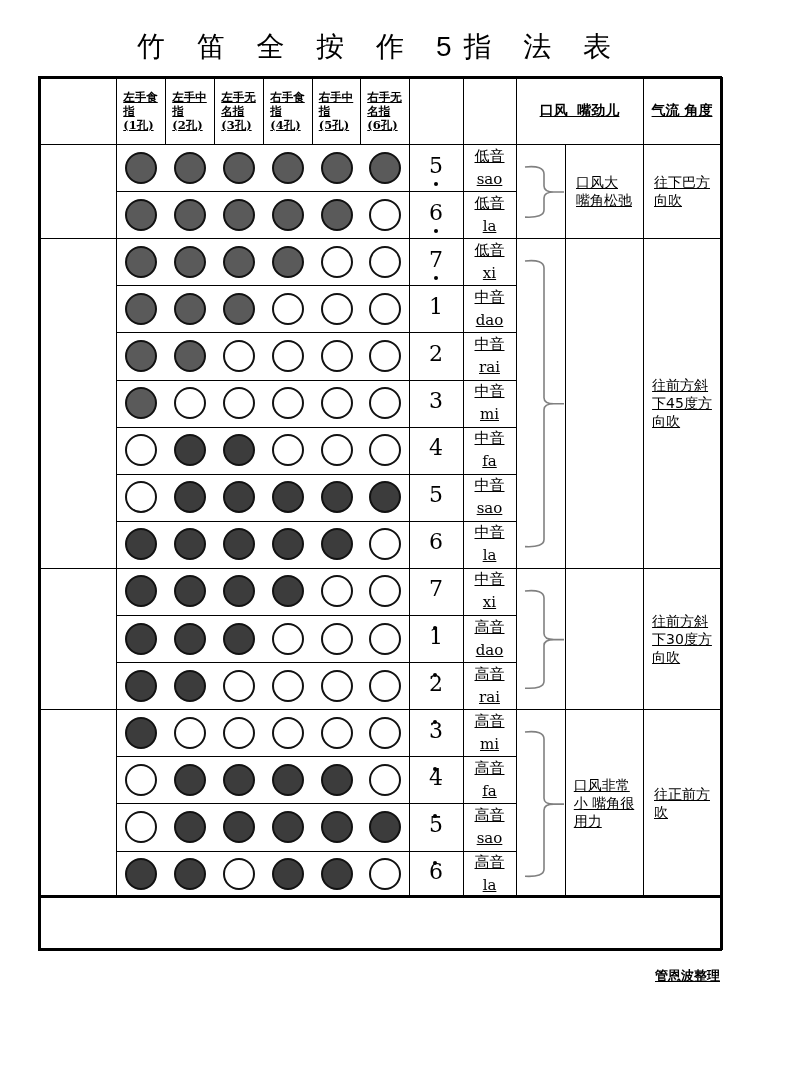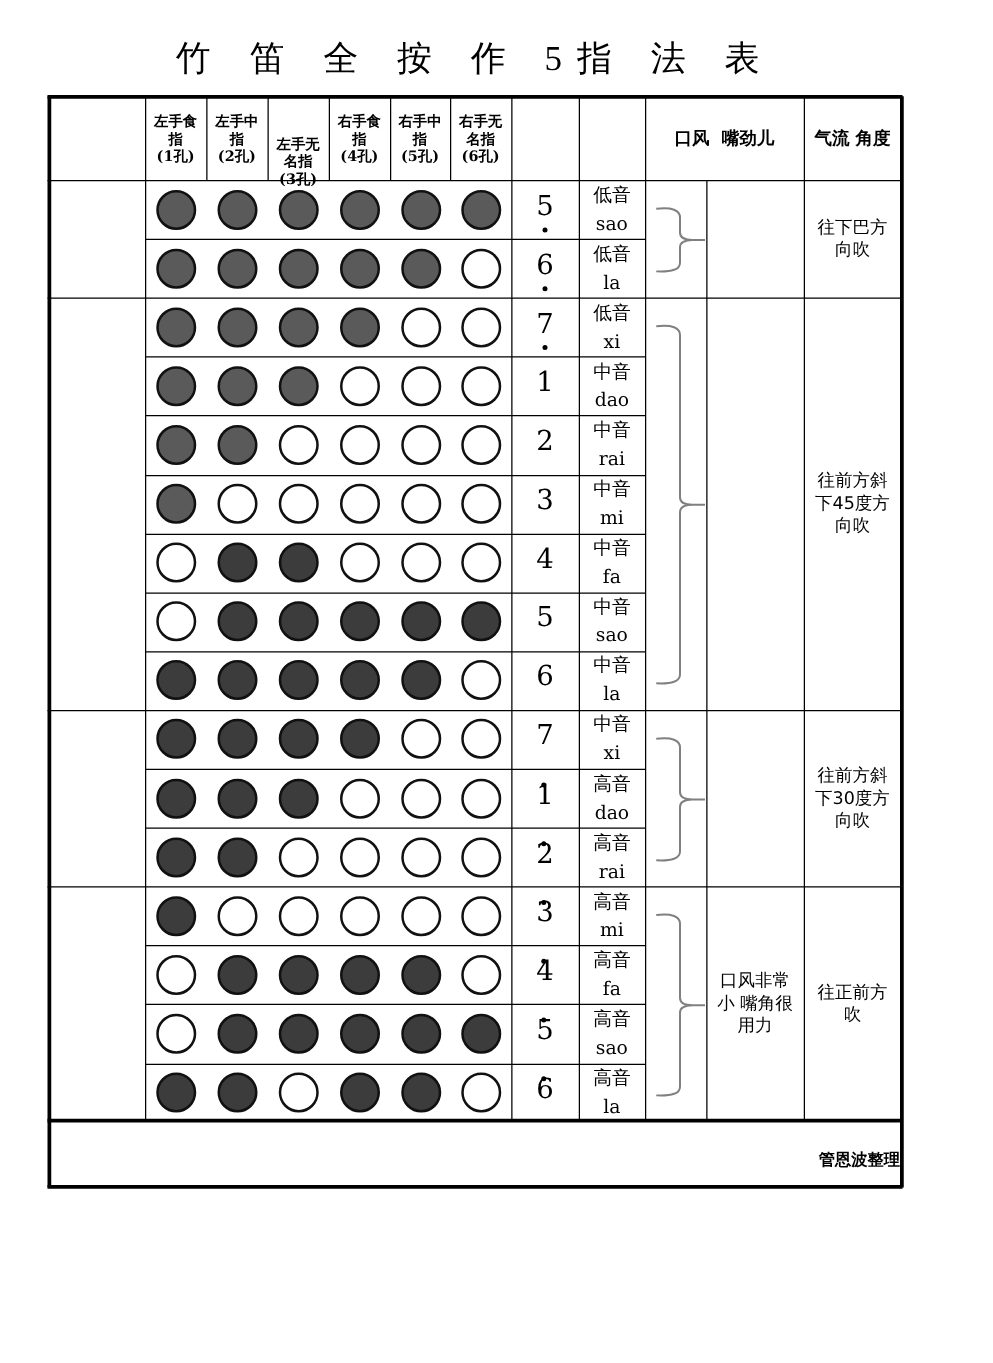--- a/index.html
+++ b/index.html
@@ -1,20 +1,20 @@
 <!DOCTYPE html>
 <html><head>
 <meta charset="utf-8">
 <style>
   html,body{margin:0;padding:0;background:#fff;}
   body{width:794px;height:1090px;position:relative;overflow:hidden;font-family:"DejaVu Sans","Liberation Sans",sans-serif;color:#000;}
-  .title{position:absolute;left:0;top:28px;width:760px;text-align:center;font-family:Liberation Serif, serif;font-size:28px;letter-spacing:12px;font-weight:normal;}
+  .title{position:absolute;left:0;top:28px;width:760px;text-align:center;font-family:Liberation Sans, sans-serif;font-size:28px;letter-spacing:12px;font-weight:normal;}
   .sheet{position:absolute;left:38px;top:76px;width:684px;height:874px;}
   .line{position:absolute;background:#000;}
-  .cell{position:absolute;display:flex;align-items:center;justify-content:center;text-align:center;box-sizing:border-box;}
+  .cell{position:absolute;display:flex;align-items:center;justify-content:center;box-sizing:border-box;text-decoration:underline;}
   .hdr-small{font-size:11.5px;font-weight:bold;line-height:14px;font-family:"DejaVu Serif","Liberation Serif",serif;}
   .hdr-big{font-size:14px;font-weight:bold;}
   .hole{position:absolute;width:32px;height:32px;border-radius:50%;border:2.5px solid #111;box-sizing:border-box;}
   .note{font-family:"DejaVu Serif","Liberation Serif",serif;font-size:22px;position:absolute;}
   .dotlow,.dothigh{position:absolute;width:4px;height:4px;border-radius:50%;background:#000;}
   .pinyin{font-family:"DejaVu Serif","Liberation Serif",serif;font-size:15px;line-height:23px;flex-direction:column;}
   .desc{font-size:14px;line-height:18px;padding:0 4px;}
   .footer-credit{font-size:13px;font-weight:bold;}
   svg.brace{position:absolute;overflow:visible;}
 </style>
@@ -40,21 +40,21 @@
     <div class="line" style="left: 478px; top: 1px; height: 819px; width: 1px;"></div>
     <div class="line" style="left: 605px; top: 1px; height: 819px; width: 1px;"></div>
     <div class="line" style="left: 527px; top: 68px; height: 752px; width: 1px;"></div>
     <div class="line" style="left: 0px; width: 684px; top: 68px; height: 1px;"></div>
     <div class="cell hdr-small" style="left: 78px; top: 2px; width: 49px; height: 66px; white-space: pre-line;">左手食
 指
 (1孔)</div>
     <div class="cell hdr-small" style="left: 127px; top: 2px; width: 49px; height: 66px; white-space: pre-line;">左手中
 指
 (2孔)</div>
-    <div class="cell hdr-small" style="left: 176px; top: 20px; width: 49px; height: 66px; white-space: pre-line;">左手无
+    <div class="cell hdr-small" style="left: 176px; top: 2px; width: 49px; height: 66px; white-space: pre-line;">左手无
 名指
 (3孔)</div>
     <div class="cell hdr-small" style="left: 225px; top: 2px; width: 49px; height: 66px; white-space: pre-line;">右手食
 指
 (4孔)</div>
     <div class="cell hdr-small" style="left: 274px; top: 2px; width: 48px; height: 66px; white-space: pre-line;">右手中
 指
 (5孔)</div>
     <div class="cell hdr-small" style="left: 322px; top: 2px; width: 49px; height: 66px; white-space: pre-line;">右手无
 名指
@@ -257,20 +257,22 @@
     <div class="hole" style="left: 331px; top: 782.05px; background: rgb(255, 255, 255);"></div>
     <div class="note" style="left: 391px; top: 783.05px;">6</div>
     <div class="dothigh" style="left: 395px; top: 785.05px;"></div>
     <div class="cell pinyin" style="left: 425px; top: 774.5px; width: 53px; height: 47.1px;">
       <div>高音</div>
       <div>la</div>
     </div>
     <svg class="brace" width="45" height="52.099999999999994" style="left: 486px; top: 90px;">
       <path d="M1 1 Q20 -1 20 8 L20 20.05000000000001 Q20 26.05000000000001 30 26.05000000000001 L40 26.05000000000001 M20 32.05000000000001 Q20 26.05000000000001 30 26.05000000000001 M20 32.05000000000001 L20 44.099999999999994 Q20 52.099999999999994 1 51.099999999999994" fill="none" stroke="#808080" stroke-width="1.6"></path>
     </svg>
+    <div class="cell desc" style="left: 527px; top: 68px; width: 78px; height: 94.2px; white-space: pre-line;">口风大
+嘴角松弛</div>
     <div class="cell desc" style="left: 605px; top: 68px; width: 78px; height: 94.2px; white-space: pre-line;">往下巴方
 向吹</div>
     <svg class="brace" width="45" height="287.59999999999997" style="left: 486px; top: 184.2px;">
       <path d="M1 1 Q20 -1 20 8 L20 137.8 Q20 143.8 30 143.8 L40 143.8 M20 149.8 Q20 143.8 30 143.8 M20 149.8 L20 279.59999999999997 Q20 287.59999999999997 1 286.59999999999997" fill="none" stroke="#808080" stroke-width="1.6"></path>
     </svg>
     <div class="cell desc" style="left: 605px; top: 162.2px; width: 78px; height: 329.7px; white-space: pre-line;">往前方斜
 下45度方
 向吹</div>
     <svg class="brace" width="45" height="99.19999999999993" style="left: 486px; top: 513.9px;">
       <path d="M1 1 Q20 -1 20 8 L20 43.59999999999991 Q20 49.59999999999991 30 49.59999999999991 L40 49.59999999999991 M20 55.59999999999991 Q20 49.59999999999991 30 49.59999999999991 M20 55.59999999999991 L20 91.19999999999993 Q20 99.19999999999993 1 98.19999999999993" fill="none" stroke="#808080" stroke-width="1.6"></path>
@@ -279,14 +281,14 @@
 下30度方
 向吹</div>
     <svg class="brace" width="45" height="146.29999999999995" style="left: 486px; top: 655.2px;">
       <path d="M1 1 Q20 -1 20 8 L20 67.14999999999998 Q20 73.14999999999998 30 73.14999999999998 L40 73.14999999999998 M20 79.14999999999998 Q20 73.14999999999998 30 73.14999999999998 M20 79.14999999999998 L20 138.29999999999995 Q20 146.29999999999995 1 145.29999999999995" fill="none" stroke="#808080" stroke-width="1.6"></path>
     </svg>
     <div class="cell desc" style="left: 527px; top: 633.2px; width: 78px; height: 188.4px; white-space: pre-line;">口风非常
 小 嘴角很
 用力</div>
     <div class="cell desc" style="left: 605px; top: 633.2px; width: 78px; height: 188.4px; white-space: pre-line;">往正前方
 吹</div>
-    <div class="cell footer-credit" style="left: 522px; top: 822px; width: 160px; height: 51px; white-space: pre-line; justify-content: flex-end; padding-top: 8px;">管恩波整理</div>
+    <div class="cell footer-credit" style="left: 522px; top: 870px; width: 160px; height: 51px; white-space: pre-line; justify-content: flex-end; padding-top: 8px;">管恩波整理</div>
   </div>
 
 </body></html>

